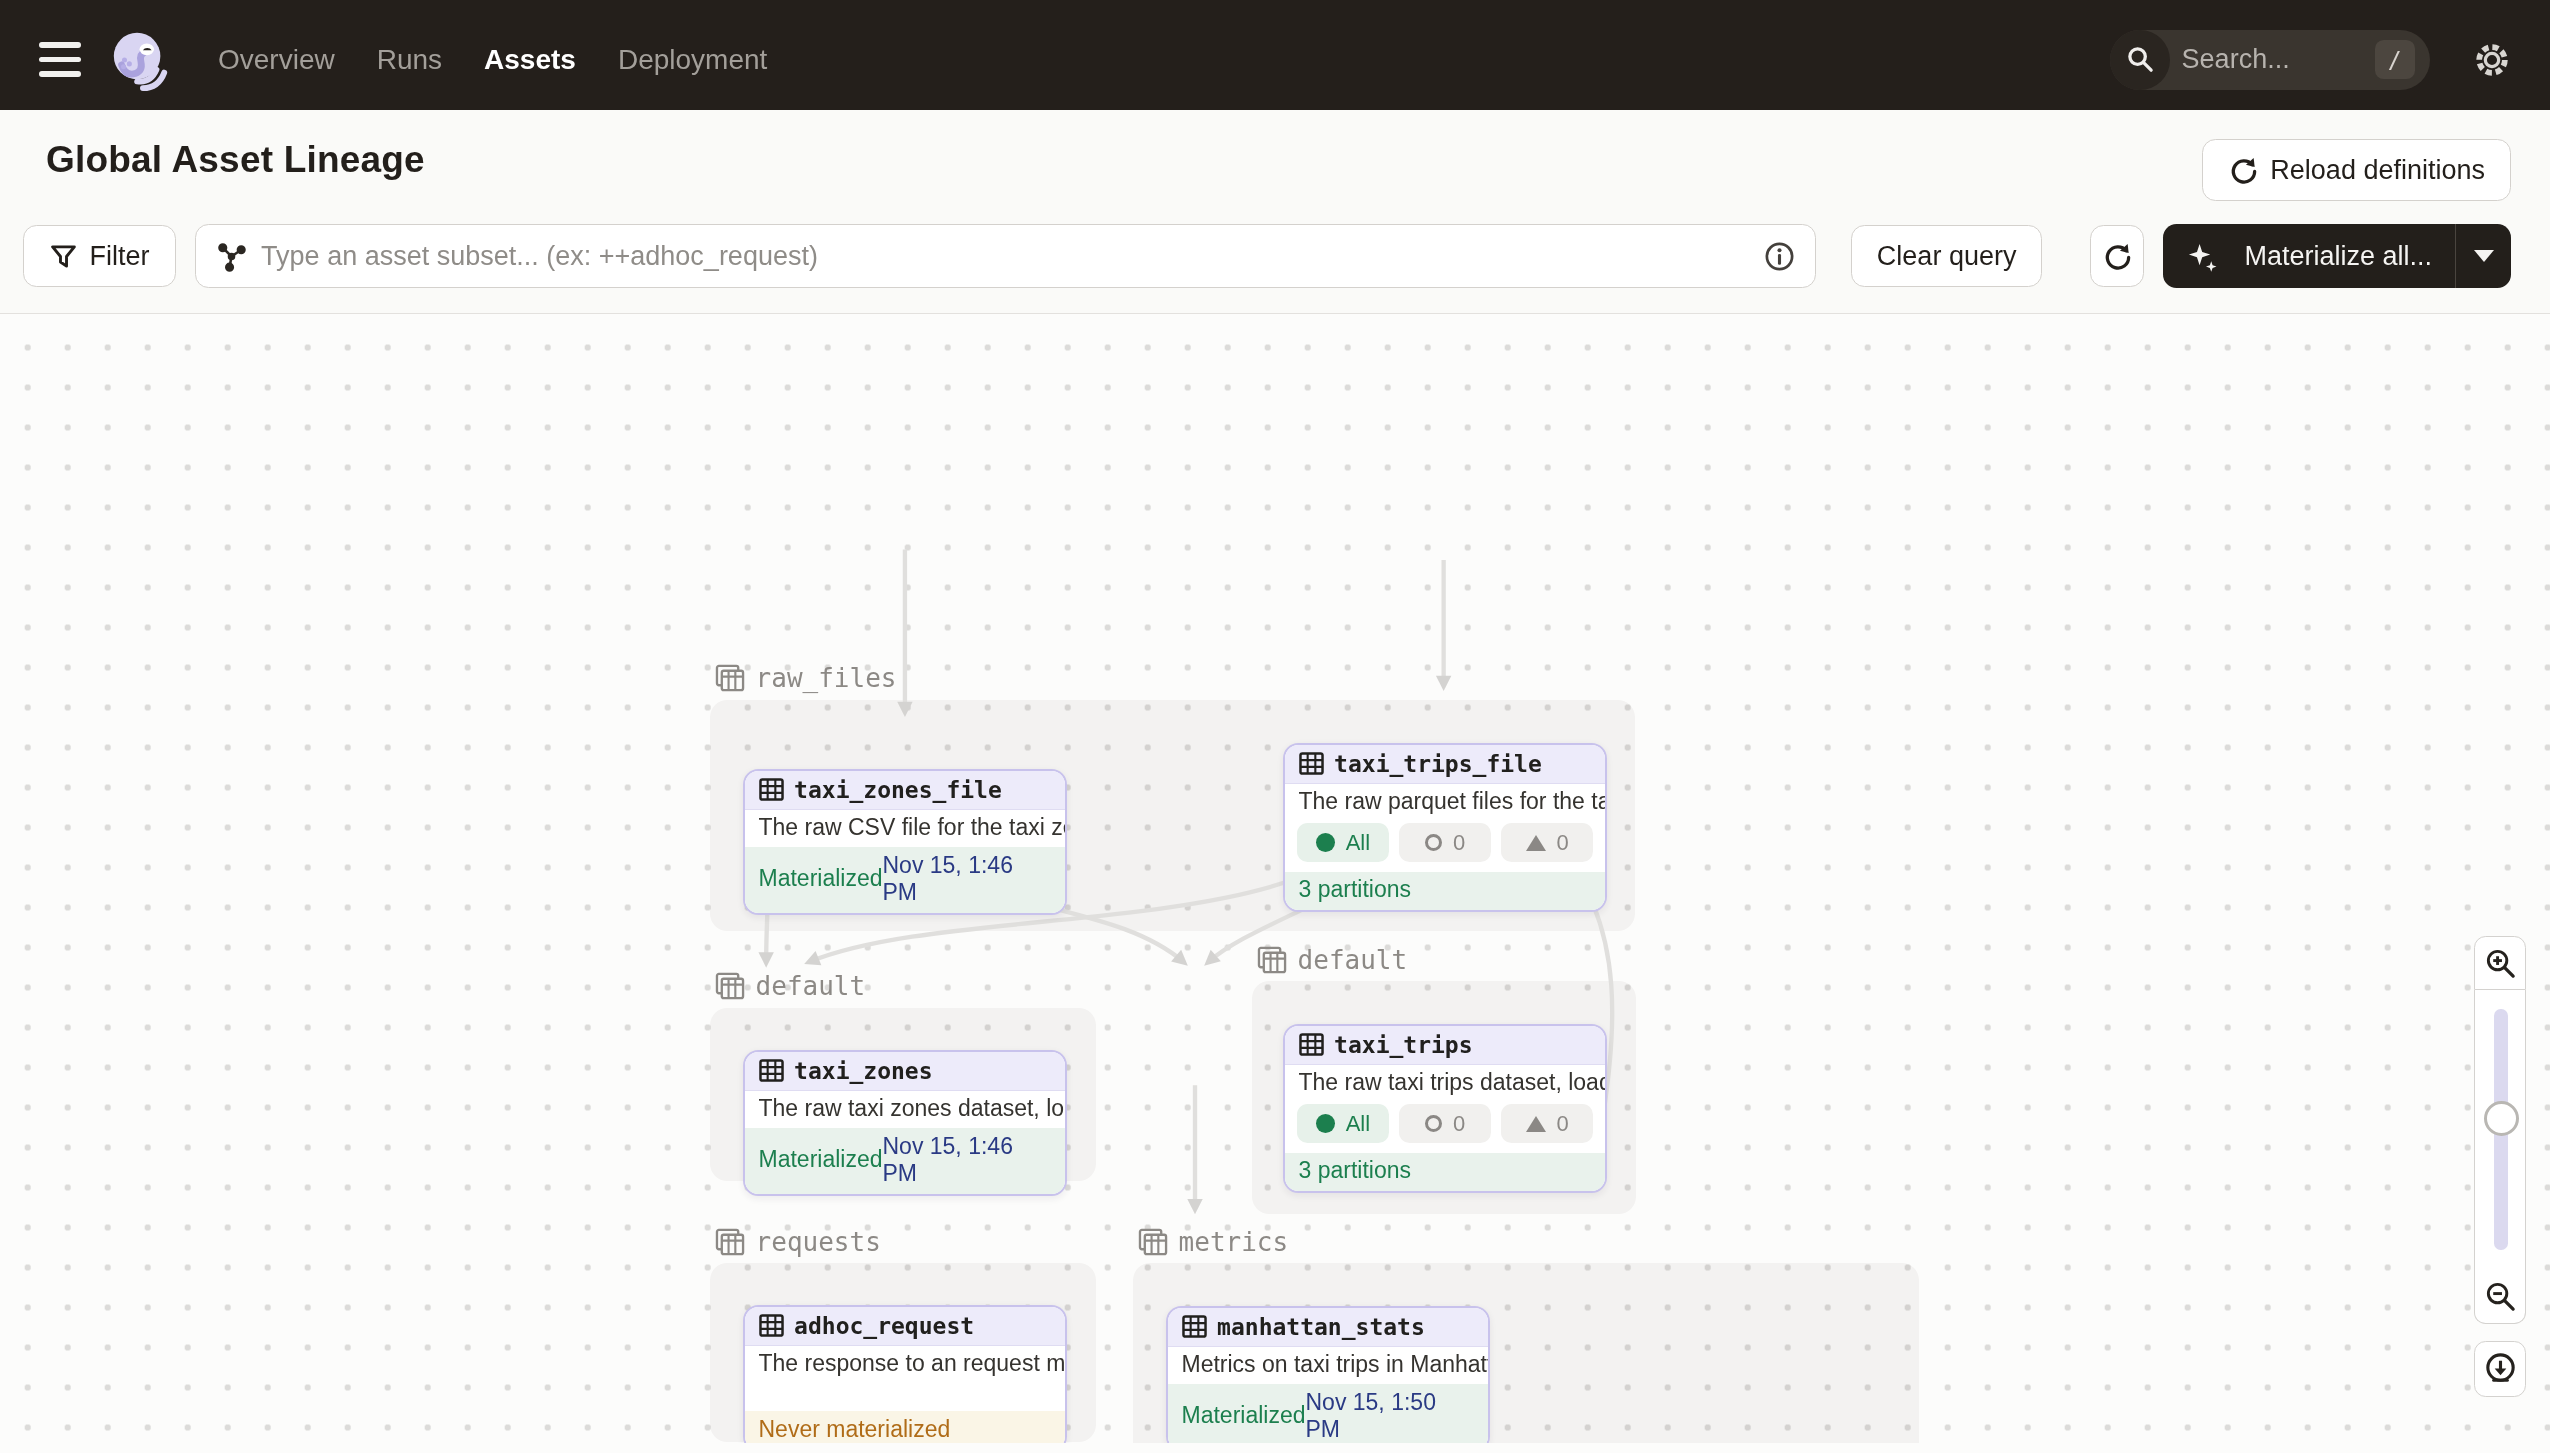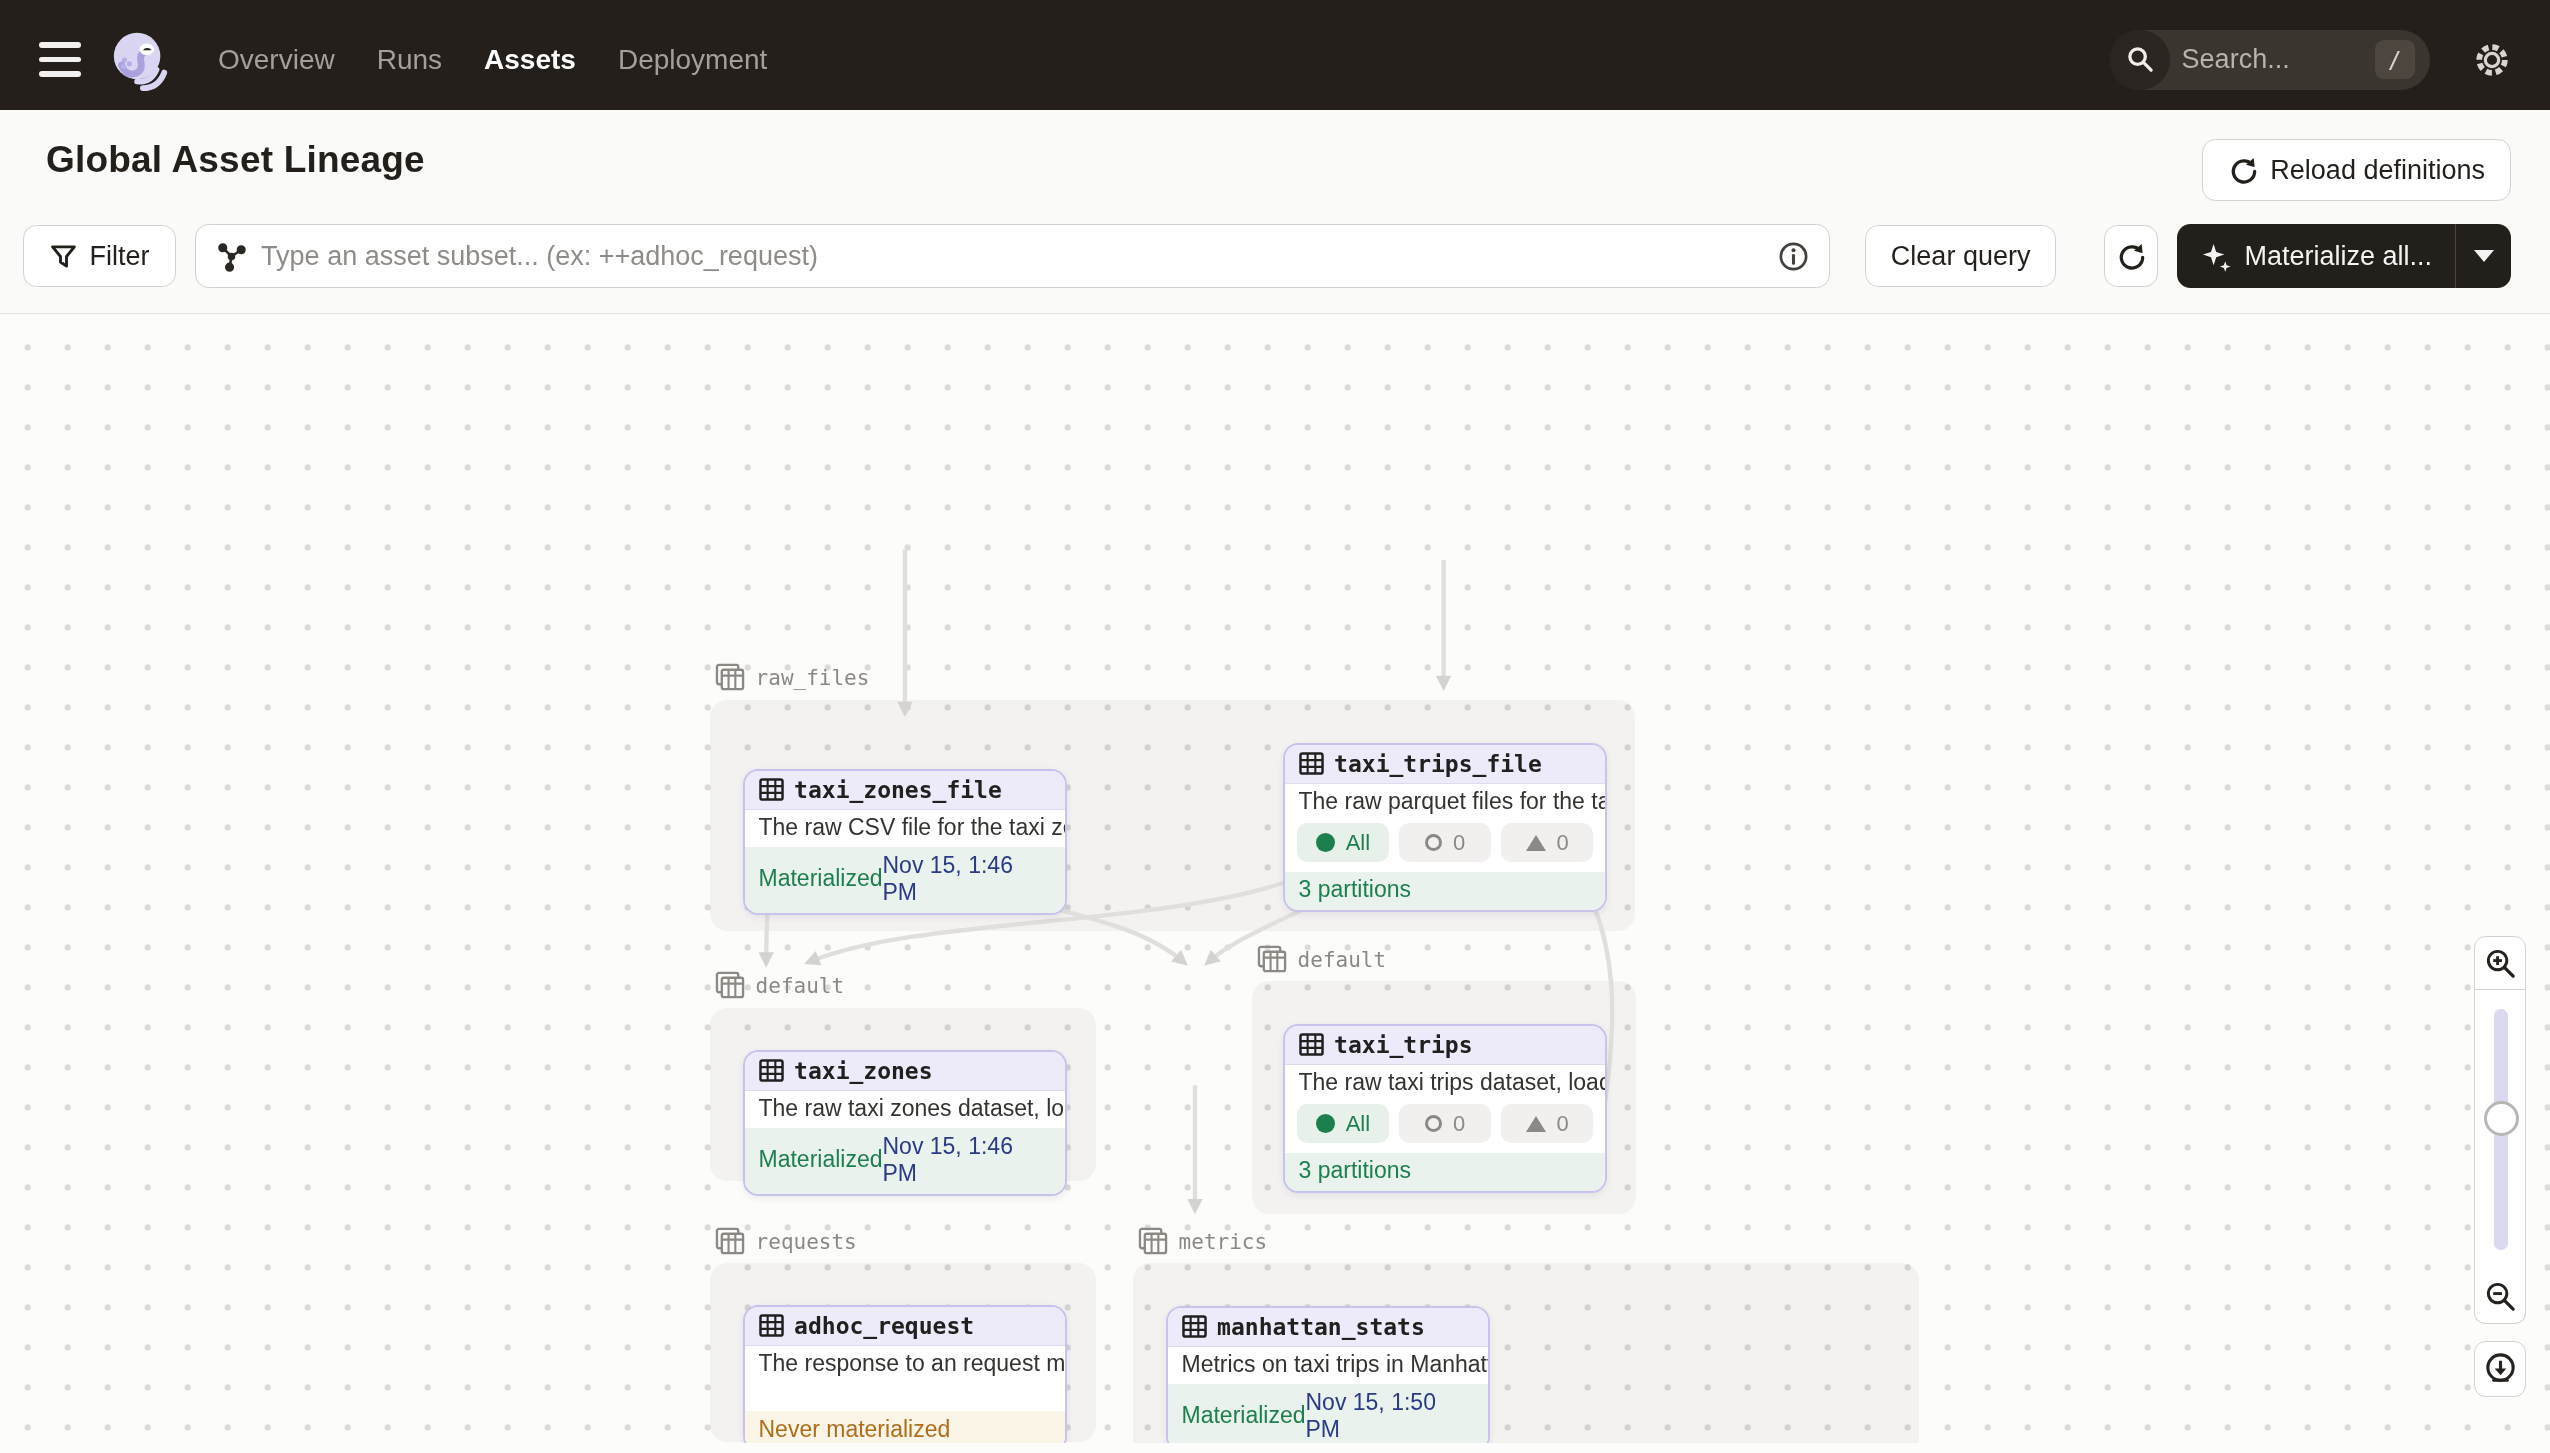--- a/index.html
+++ b/index.html
@@ -39,34 +39,34 @@
     border-radius:13.5px; height:62px; padding:0 25px; font-size:27px; color:#231f1b; cursor:pointer;
     white-space:nowrap; }
   .toolbar-row { display:flex; align-items:center; padding:23px 39px 25px 23px; }
   .query-input-wrap { flex:1; height:64px; background:#fff; border:1.9px solid #d4d1cd;
     border-radius:13.5px; margin:0 35px 0 19px; display:flex; align-items:center; padding:0 19px; }
   .query-input { flex:1; border:none; outline:none; font-size:27px; color:#35332f; margin-left:13.5px; }
   .query-input::placeholder { color:#8f8c88; }
   .icon-btn { width:54px; padding:0; justify-content:center; }
   .btn-dark { display:flex; align-items:stretch; background:#231f1b; border-radius:13.5px;
     margin-left:19px; height:64px; cursor:pointer; overflow:hidden; }
-  .btn-dark .main { display:flex; align-items:center; gap:11px; padding:0 23px; color:#f5f4f2;
+  .btn-dark .main { display:flex; align-items:center; gap:25px; padding:0 23px; color:#f5f4f2;
     font-size:27px; white-space:nowrap; }
   .btn-dark .caret-zone { display:flex; align-items:center; justify-content:center; width:56px;
     border-left:1.9px solid #4a453f; }
   .caret-down { width:0; height:0; border-left:10.6px solid transparent; border-right:10.6px solid transparent;
     border-top:12.5px solid #f5f4f2; }
 
   
   .canvas { position:relative; height:1129px; background:#fcfcfb;
     background-image:radial-gradient(circle, #dcdbd9 2.9px, transparent 3.4px);
     background-size:40px 40px; background-position:7.7px 13.5px; overflow:hidden; }
   .group-rect { position:absolute; background:rgba(35,31,27,0.045); border-radius:17.3px; }
   .group-label { position:absolute; display:flex; align-items:center; gap:9.6px;
-    font-family:"DejaVu Sans Mono",monospace; font-size:21px; color:#8c8985; cursor:pointer; }
+    font-family:"DejaVu Sans Mono",monospace; font-size:26px; color:#8c8985; cursor:pointer; }
   .edges { position:absolute; left:0; top:0; width:2550px; height:1129px; }
 
   .asset-node { position:absolute; width:324px; border:2.9px solid var(--accent_purple,#c8c2ec);
     border-radius:15.4px; background:#fff; overflow:hidden; box-shadow:0 2.9px 7.7px rgba(40,35,60,.07);
     cursor:pointer; }
   .node-header { display:flex; align-items:center; gap:10.6px; background:#edebfa; padding:5.8px 13.5px;
     border-bottom:1.9px solid #dfdcf2; }
   .node-name { font-family:"DejaVu Sans Mono",monospace; font-size:23px; font-weight:700; color:#21201e; }
   .node-desc { padding:4.8px 13.5px 5.8px; font-size:23px; color:#35332f; white-space:nowrap; overflow:hidden;
     background:#fff; }

